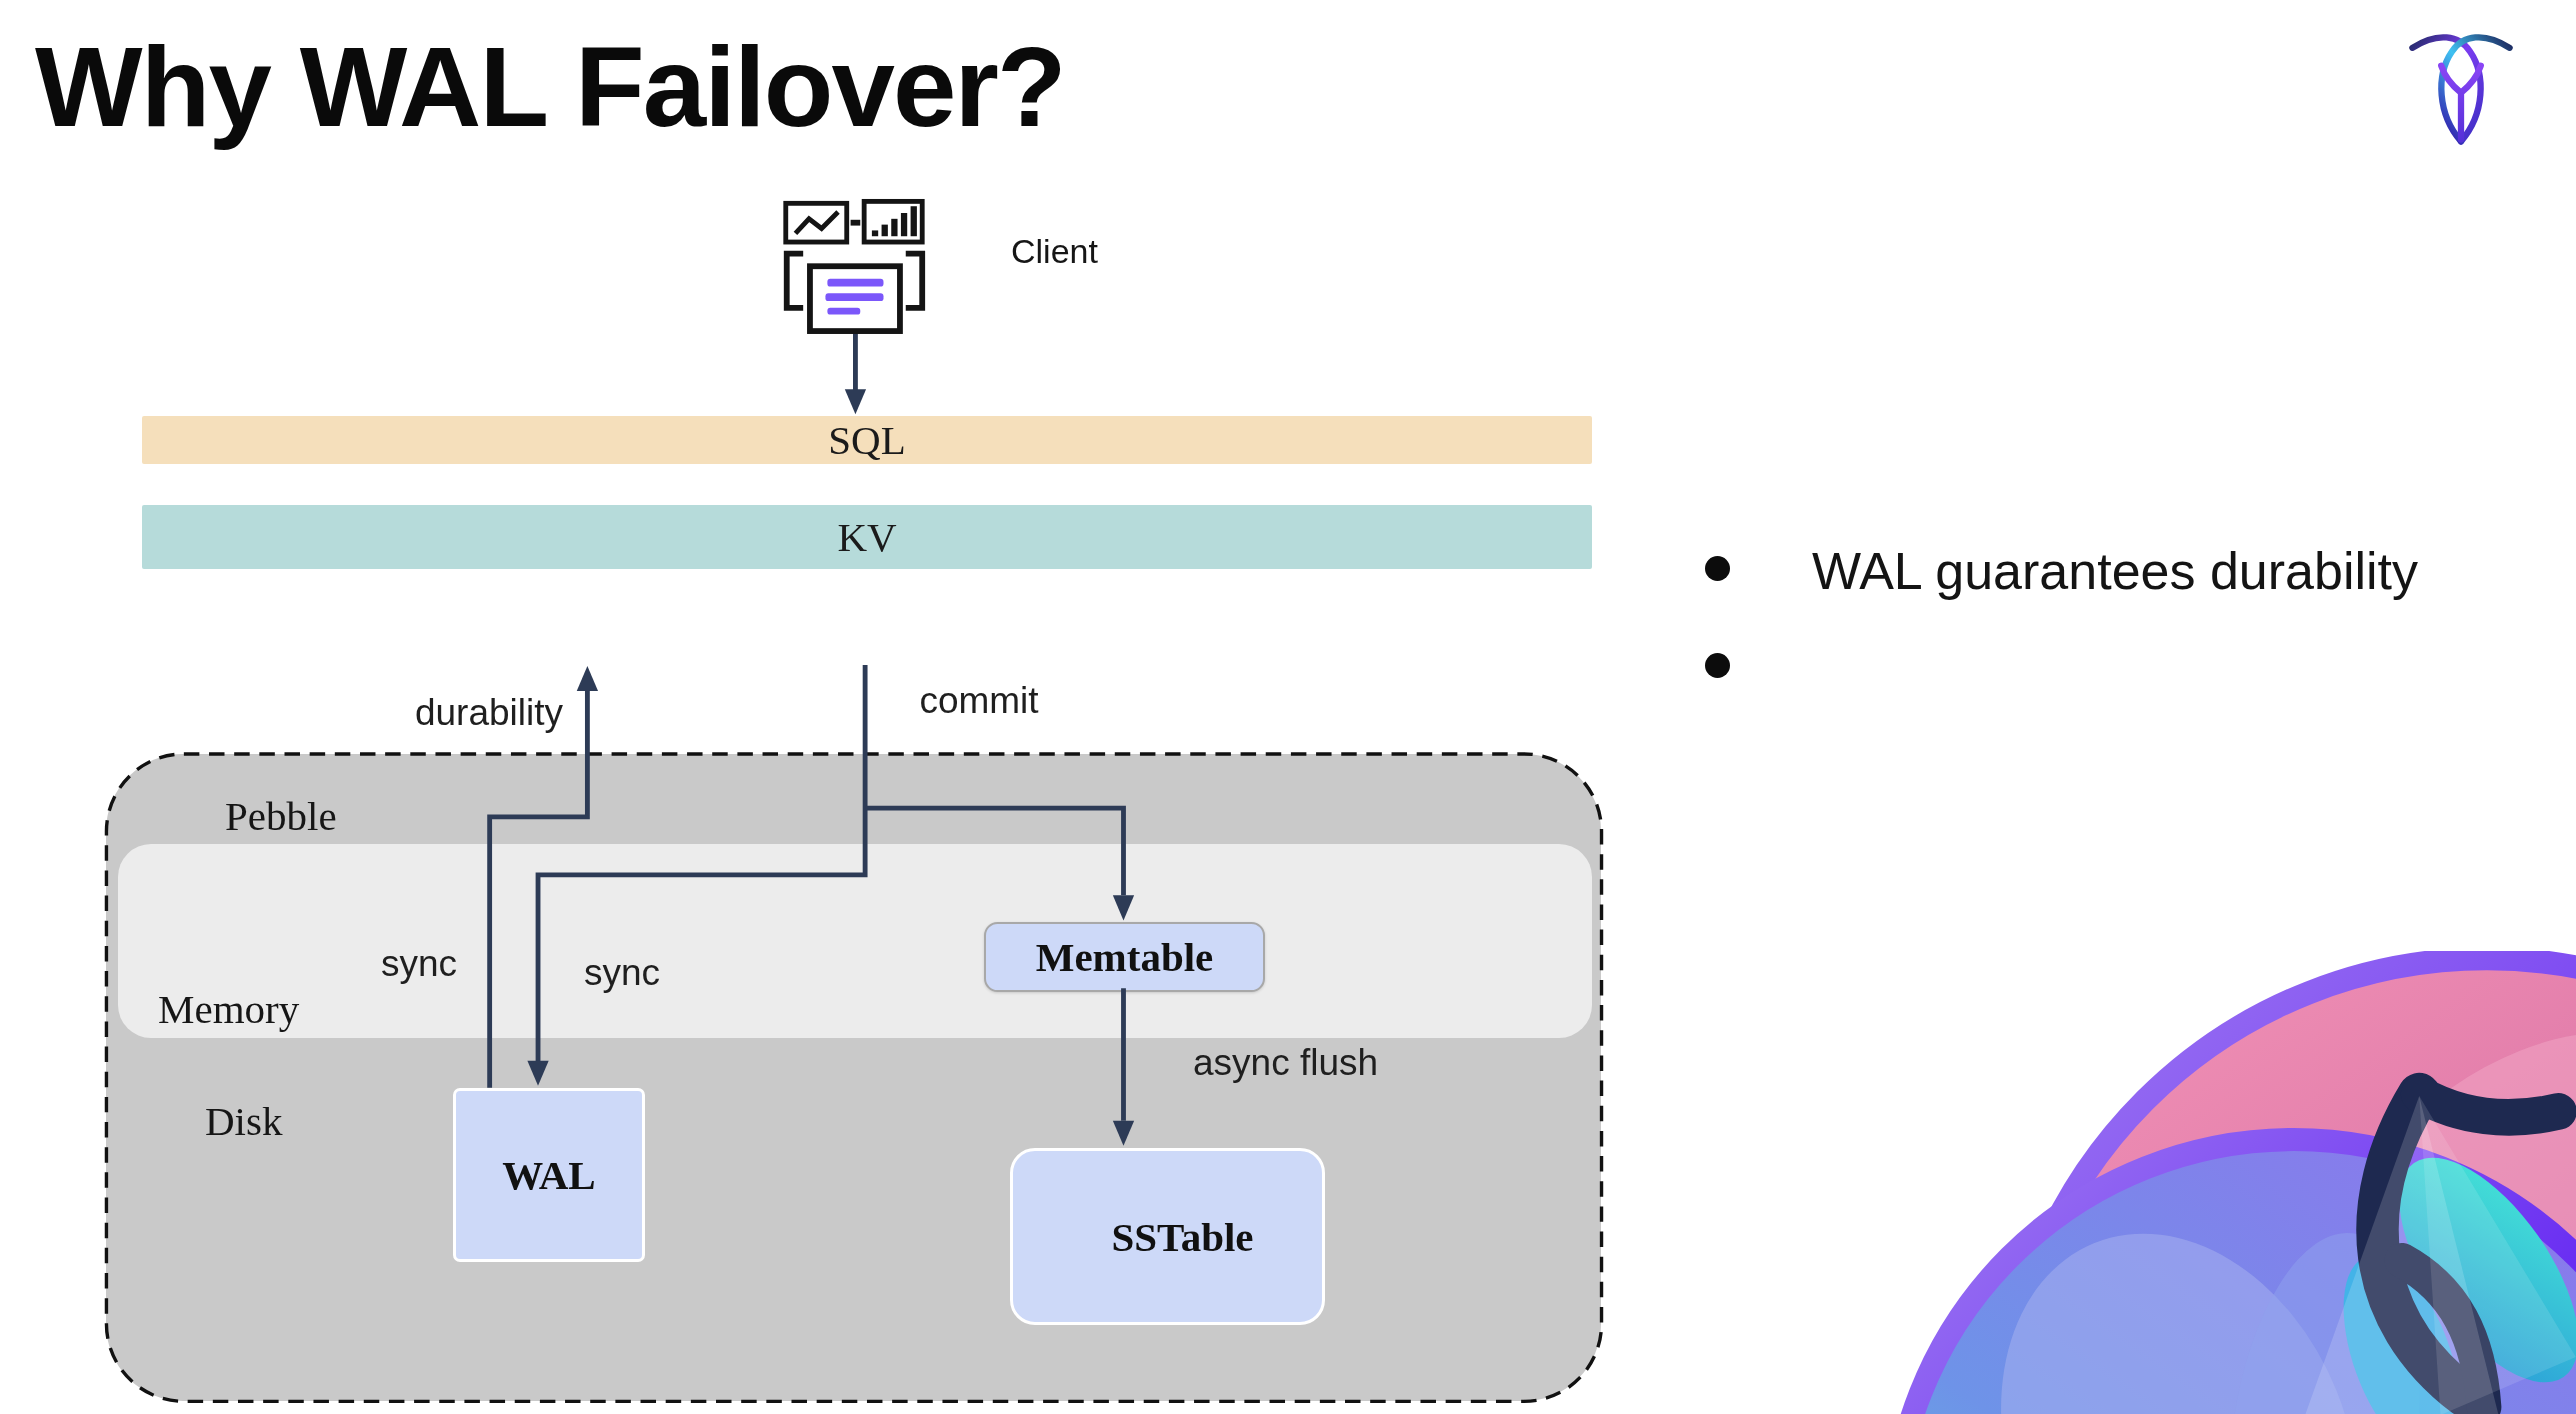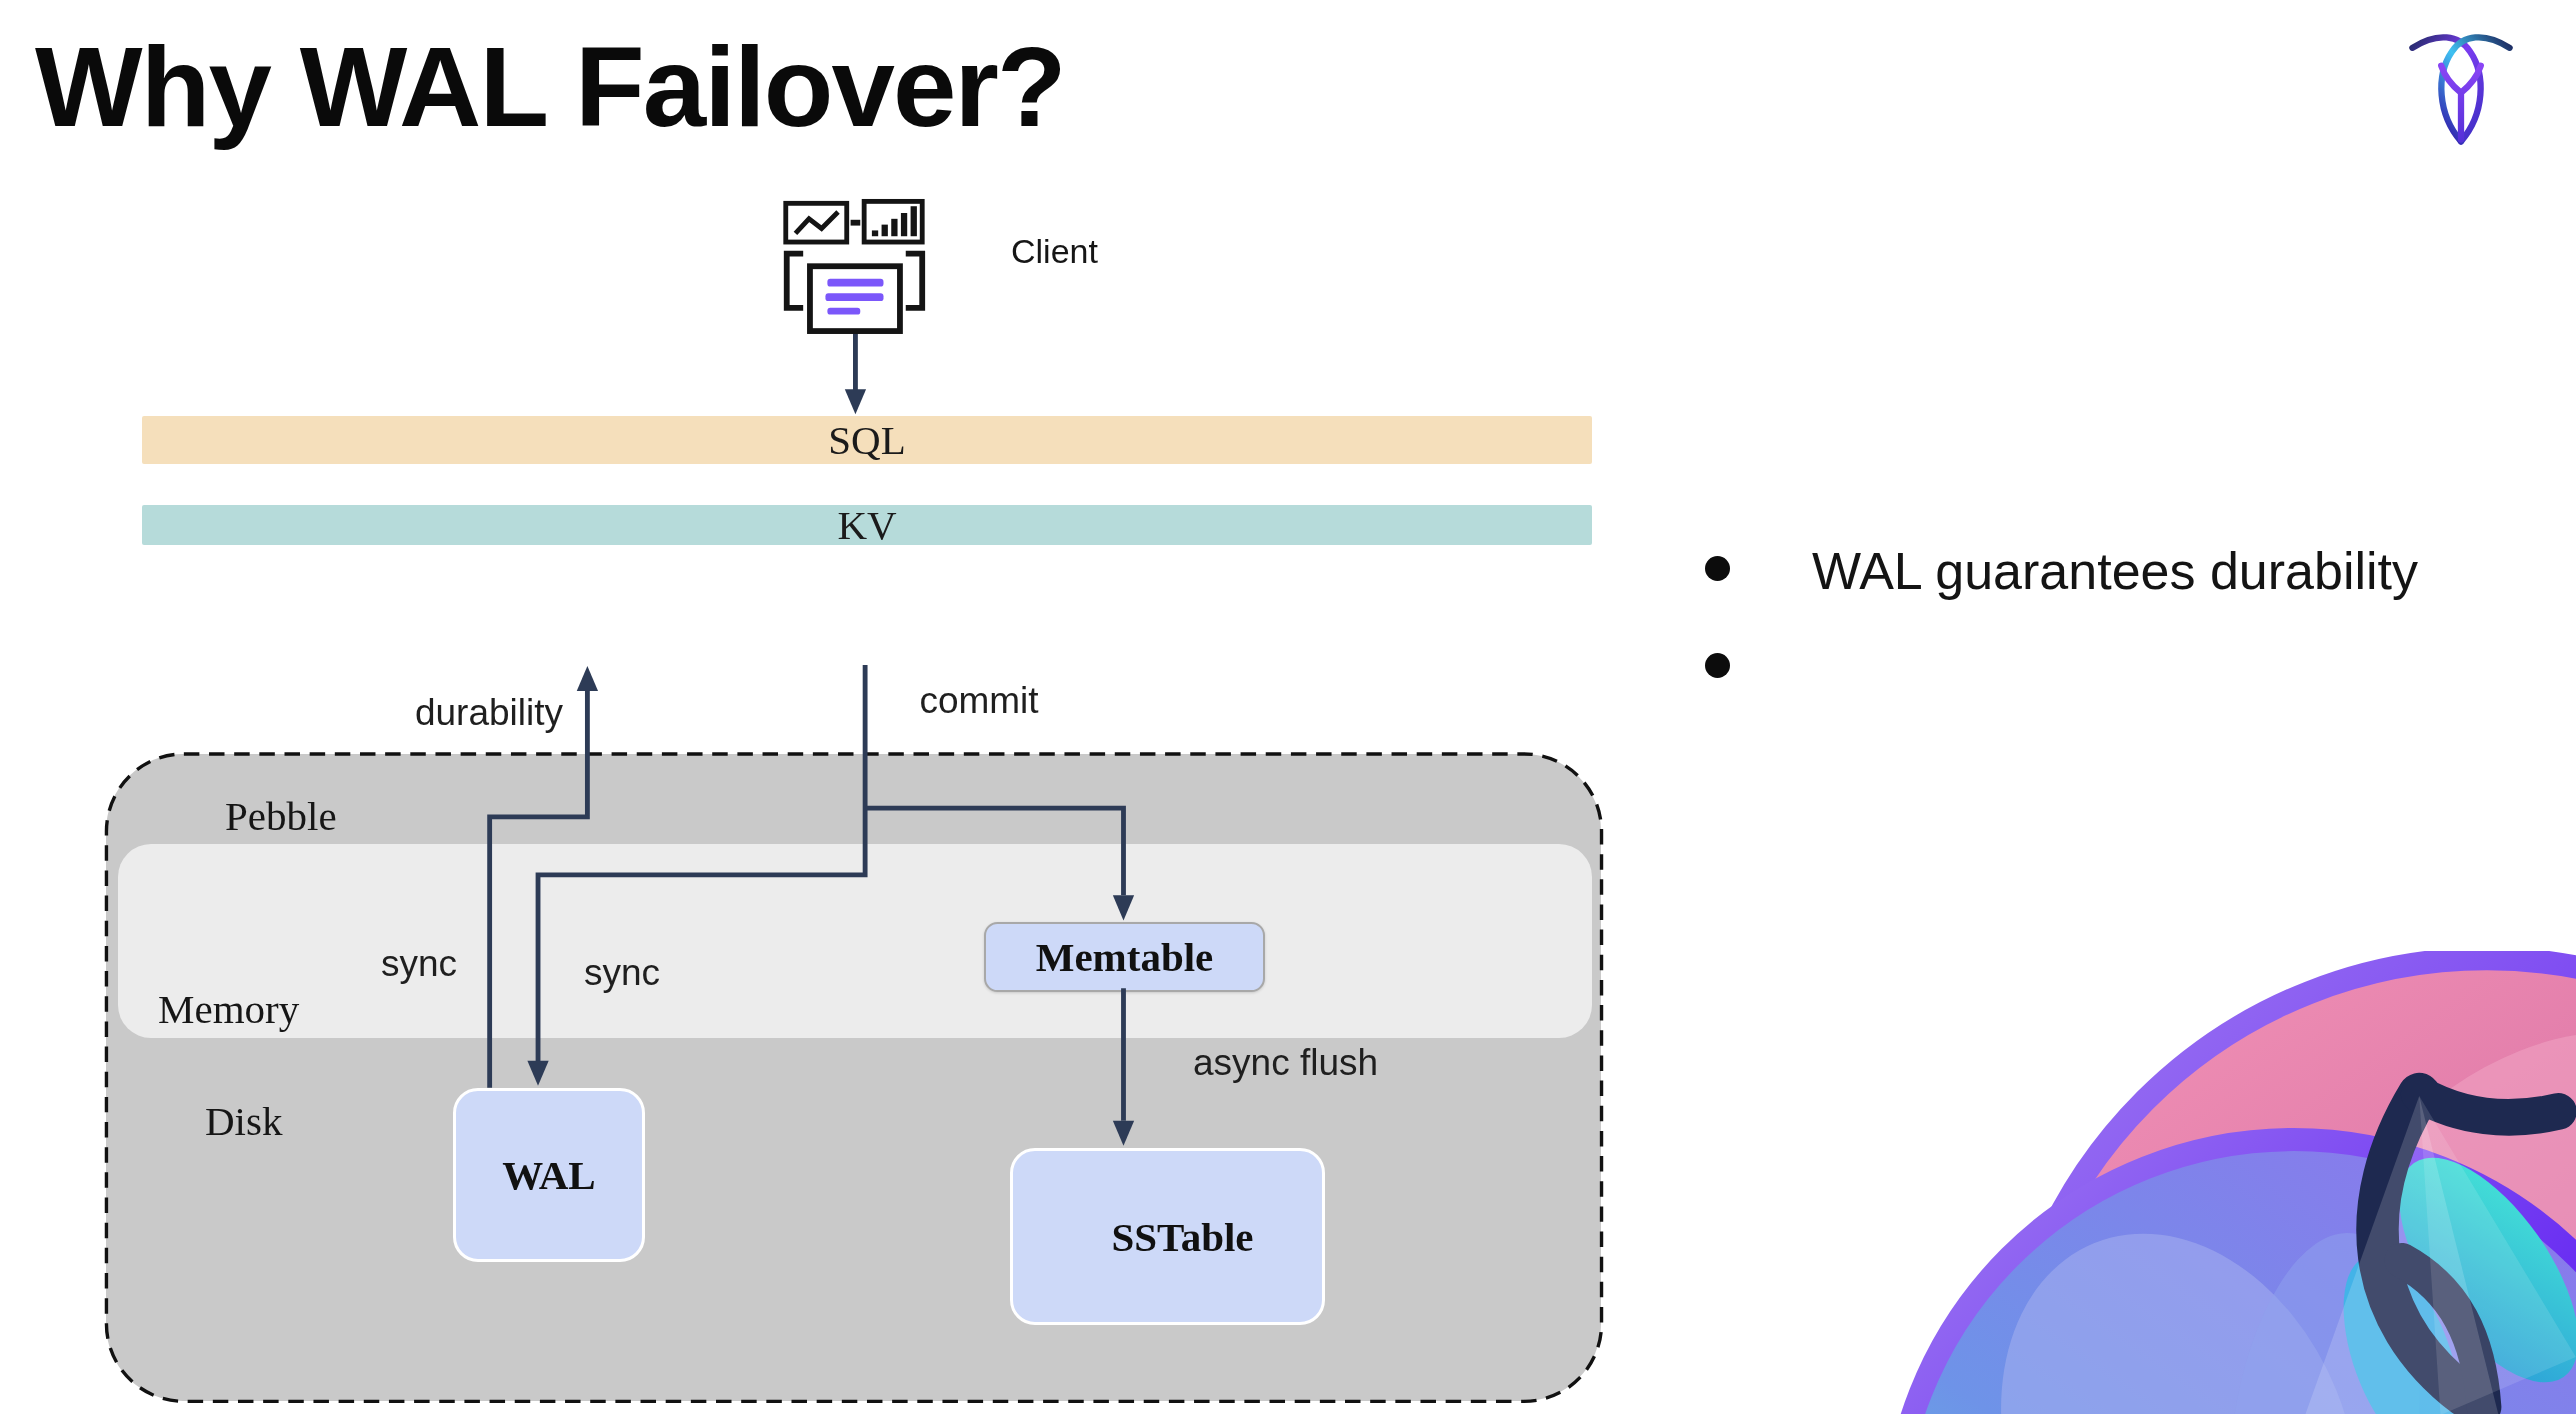--- a/index.html
+++ b/index.html
@@ -7,38 +7,38 @@
          font-family:"Liberation Sans",sans-serif;}
 
   .title{position:absolute;left:35px;top:21px;font-size:114px;font-weight:bold;
          letter-spacing:-1.9px;color:#0a0a0a;font-family:"Liberation Sans",sans-serif;}
 
   
   .bar{position:absolute;left:142px;width:1450px;border-radius:2px;
        display:flex;align-items:center;justify-content:center;
        font-family:"Liberation Serif",serif;font-size:41px;color:#1b1b1b;}
   .bar-sql{top:416px;height:48px;background:#f5dfbb;}
-  .bar-kv{top:505px;height:40px;background:#b6dbda;}
+  .bar-kv{top:505px;height:64px;background:#b6dbda;}
   .bar-storage{top:579px;height:82px;background:#d4cee3;}
 
   
   .pebble{position:absolute;left:106px;top:754px;width:1495px;height:647px;
           border-radius:77px;background:#c9c9c9;}
   .memory{position:absolute;left:118px;top:844px;width:1474px;height:194px;
           border-radius:33px;background:#ececec;}
 
   .zone-label{position:absolute;font-family:"Liberation Serif",serif;font-size:41px;color:#161616;}
   .lbl-pebble{left:225px;top:792px;}
   .lbl-memory{left:158px;top:985px;}
   .lbl-disk{left:205px;top:1097px;}
 
   
   .node{position:absolute;background:#cdd9f8;display:flex;align-items:center;justify-content:center;
         font-family:"Liberation Serif",serif;font-weight:bold;font-size:41px;color:#111;}
-  .node-wal{left:453px;top:1088px;width:186px;height:168px;border:3.9px solid #ffffff;border-radius:25px;}
+  .node-wal{left:453px;top:1088px;width:186px;height:168px;border:3.9px solid #ffffff;border-radius:7px;}
   .node-memtable{left:984px;top:922px;width:277px;height:66px;border:2.9px solid #a8a8a8;border-radius:13.5px;
                  box-shadow:0 1px 2.9px rgba(0,0,0,0.15);}
   .node-sstable{left:1010px;top:1148px;width:279px;height:171px;border:3.9px solid #ffffff;border-radius:25px;padding-left:30px;}
 
   
   .edge-lbl{position:absolute;font-size:37px;color:#1f1f1f;white-space:nowrap;}
   .edge-center{transform:translate(-50%,-50%);}
   .lbl-committed{left:489px;top:713px;}
   .lbl-commit{left:979px;top:701px;}
   .lbl-sync-a{left:419px;top:964px;}

